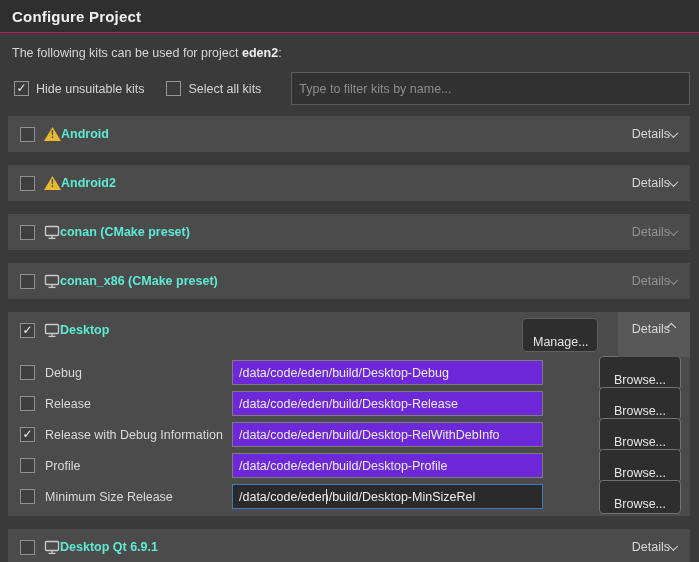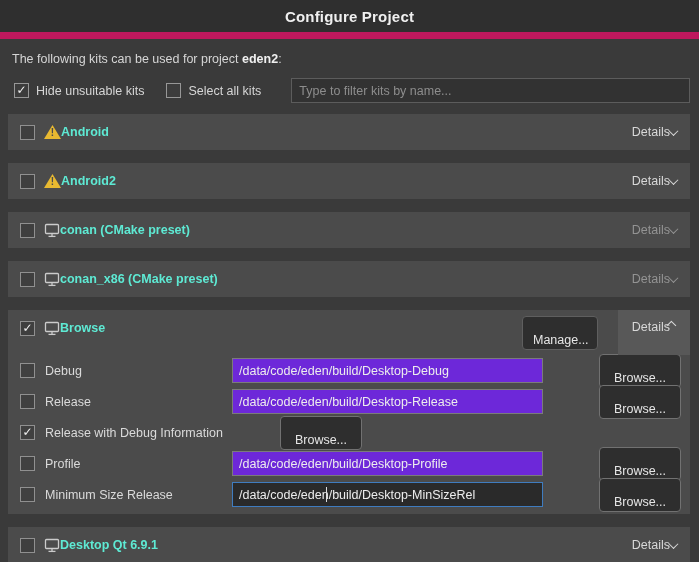--- a/index.html
+++ b/index.html
@@ -7,23 +7,22 @@
   body {
     font-family: "Liberation Sans", "DejaVu Sans", sans-serif;
     background:#3a3a3a;
   }
   .page {
     width:699px; height:562px; overflow:hidden;
     background:#3a3a3a; position:relative;
   }
   .page-header {
     background:#2f2f2f;
-    border-bottom:7px solid #be185d;
+    border-bottom:1px solid #be185d;
     padding:8px 12px 7px 12px;
-    text-align:center;
   }
   .page-title {
     margin:0; font-size:15px; font-weight:bold; color:#f0f0f0;
     letter-spacing:0.2px;
   }
   .intro {
     margin:13px 12px 12px 12px;
     font-size:12.5px; color:#d6d6d6;
   }
   .intro b { color:#f0f0f0; }
@@ -36,21 +35,21 @@
     font-size:12.5px; color:#d6d6d6; cursor:default;
     margin-right:22px; white-space:nowrap;
   }
   .cb {
     display:inline-flex; align-items:center; justify-content:center;
     width:15px; height:15px; flex:none;
     border:1px solid #979797; background:#3c3c3c;
     font-size:12px; line-height:13px; color:#f2f2f2;
   }
   .filter-input {
-    flex:1; height:25px; margin-left:8px;
+    flex:1; height:33px; margin-left:8px;
     background:#323232; border:1px solid #5c5c5c;
     color:#eaeaea; font-size:12.5px; padding:0 7px;
     font-family:"Liberation Sans","DejaVu Sans",sans-serif;
     outline:none;
   }
   .filter-input::placeholder { color:#8d8d8d; }
 
   #kit-list { margin-top:11px; }
   .kit {
     background:#4b4b4b;
@@ -208,21 +207,21 @@
         </div>
       </div>
       <div class="kit expanded">
         <div class="kit-header">
           <span class="cb checked">✓</span>
           <svg class="monitor" width="16" height="15" viewBox="0 0 16 15">
             <rect x="1.5" y="1.5" width="13" height="9" rx="1" fill="none" stroke="#cbcbcb" stroke-width="1.3"></rect>
             <line x1="8" y1="10.5" x2="8" y2="13" stroke="#cbcbcb" stroke-width="1.3"></line>
             <line x1="4.5" y1="13.4" x2="11.5" y2="13.4" stroke="#cbcbcb" stroke-width="1.3"></line>
           </svg>
-          <span class="kit-name">Browse</span>
+          <span class="kit-name">Desktop</span>
           <button class="btn manage-btn">Manage...</button>
           <span class="details">
             <span>Details</span>
             <span class="chev up"></span>
           </span>
         </div>
         <div class="cfg-list">
           <div class="cfg-row">
             <span class="cb"></span>
             <span class="cfg-label">Debug</span>
@@ -235,20 +234,23 @@
             <span class="cb"></span>
             <span class="cfg-label">Release</span>
             <span class="path-wrap">
               <input class="path-input" value="/data/code/eden/build/Desktop-Release" style="">
             </span>
             <button class="btn browse-btn">Browse...</button>
           </div>
           <div class="cfg-row">
             <span class="cb checked">✓</span>
             <span class="cfg-label">Release with Debug Information</span>
+            <span class="path-wrap">
+              <input class="path-input" value="/data/code/eden/build/Desktop-RelWithDebInfo" style="">
+            </span>
             <button class="btn browse-btn">Browse...</button>
           </div>
           <div class="cfg-row">
             <span class="cb"></span>
             <span class="cfg-label">Profile</span>
             <span class="path-wrap">
               <input class="path-input" value="/data/code/eden/build/Desktop-Profile" style="">
             </span>
             <button class="btn browse-btn">Browse...</button>
           </div>

